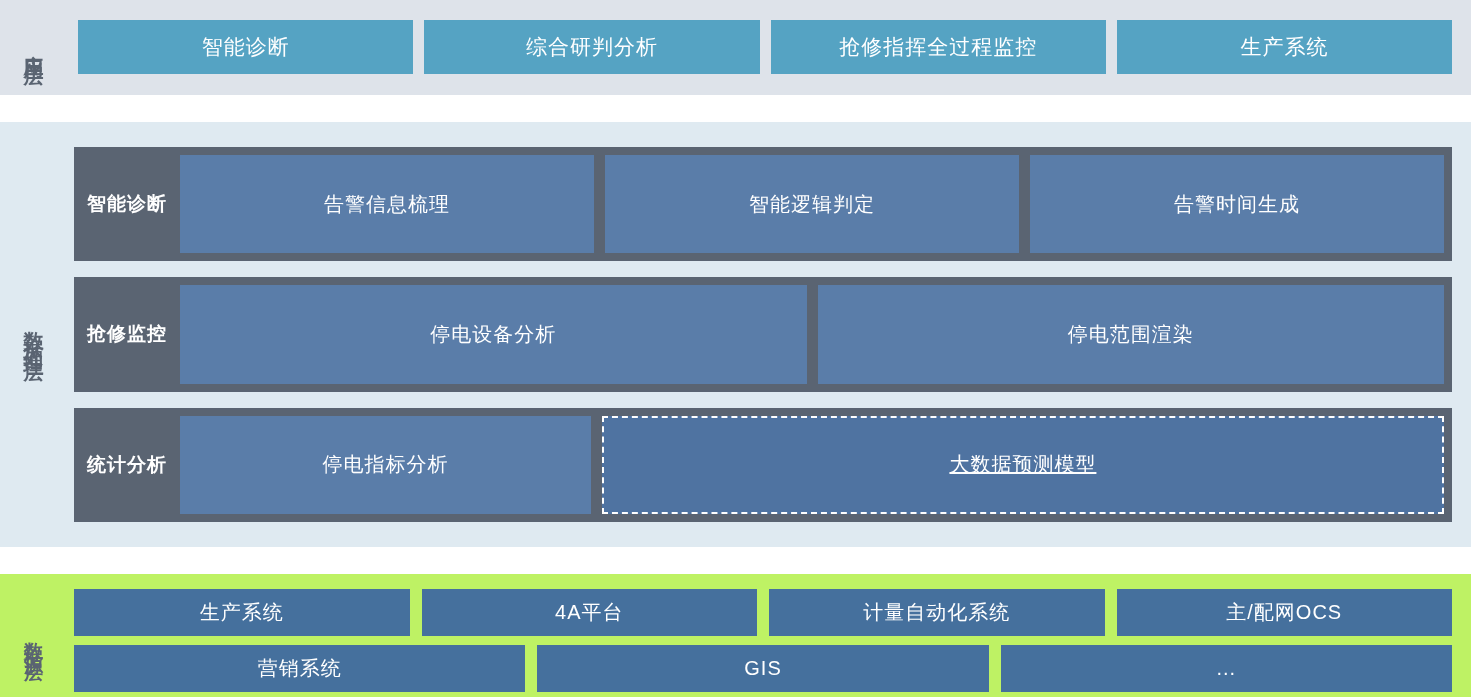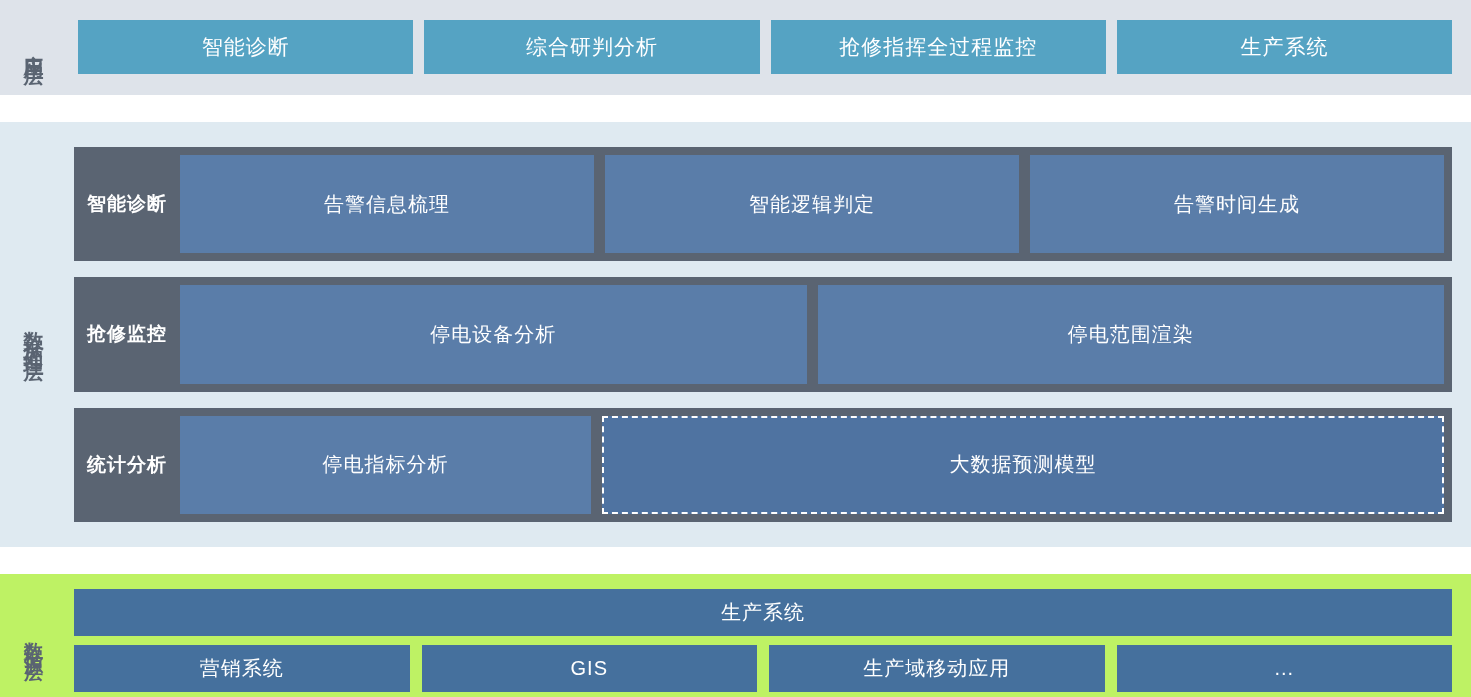--- a/index.html
+++ b/index.html
@@ -116,20 +116,21 @@
     font-size: 20px;
     display: flex;
     align-items: center;
     justify-content: center;
     letter-spacing: 1px;
   }
   .proc-cell.dashed {
     flex: 2.04 1 0;
     border: 2px dashed #ffffff;
     background: #4f73a1;
+    text-decoration: underline;
   }
 
   
   #layer-src {
     top: 574px;
     height: 134px;
     background: #bef264;
   }
   #layer-src .layer-label-text { letter-spacing: 7px; font-size: 19px; }
   #layer-src .layer-body {
@@ -204,23 +205,25 @@
     </div>
   </section>
 
   <section class="layer" id="layer-src">
     <div class="layer-label">
       <span class="layer-label-text">数据源层</span>
     </div>
     <div class="layer-body">
       <div class="src-row">
         <div class="src-box">生产系统</div>
+        <div class="src-box">4A平台</div>
+        <div class="src-box">计量自动化系统</div>
+        <div class="src-box">主/配网OCS</div>
       </div>
       <div class="src-row">
         <div class="src-box">营销系统</div>
         <div class="src-box">GIS</div>
-        <div class="src-box">生产域移动应用</div>
         <div class="src-box">...</div>
       </div>
     </div>
   </section>
 
 </div>
 
 </body></html>

